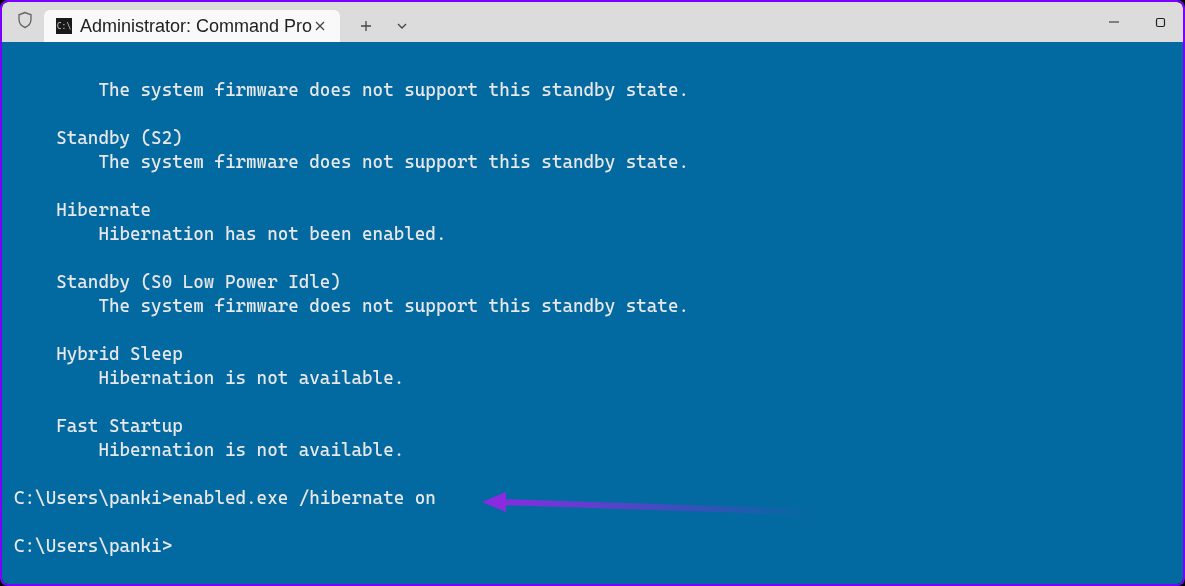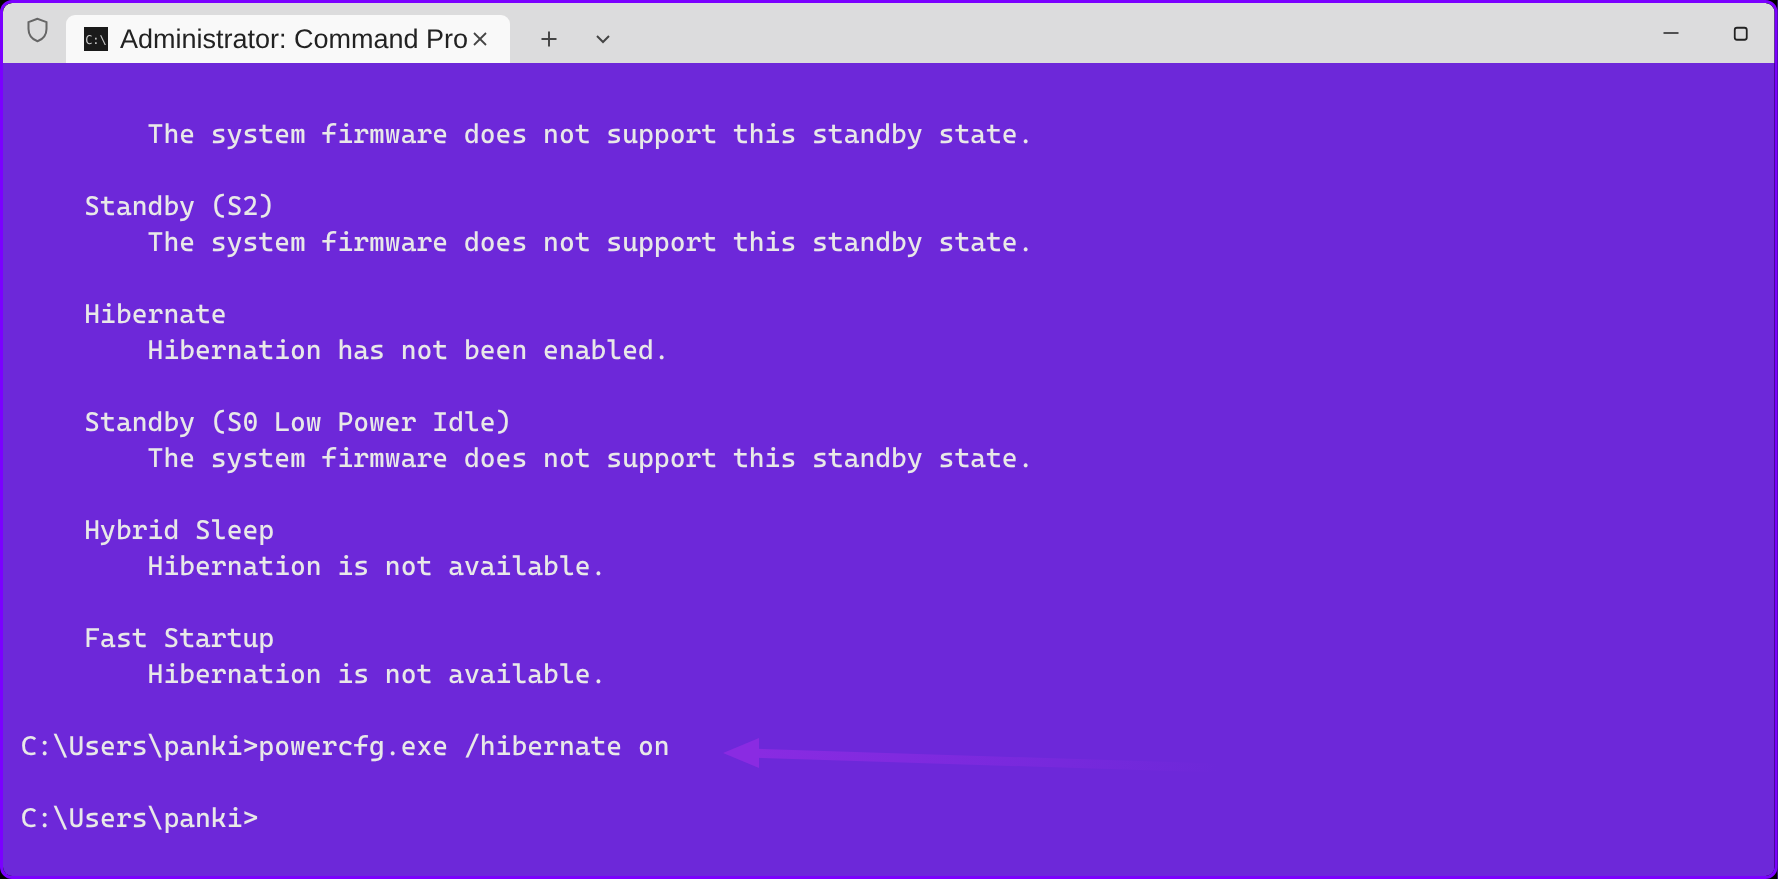--- a/index.html
+++ b/index.html
@@ -103,21 +103,21 @@
       width: 46px;
       height: 40px;
       display: flex;
       align-items: center;
       justify-content: center;
       color: #333;
       cursor: pointer;
     }
     
     .terminal-area {
-      background: #6d28d9;
+      background: #0369a1;
       color: #e8e8e8;
       font-family: 'Cascadia Mono', 'Consolas', monospace;
       font-size: 18px;
       line-height: 24px;
       padding: 12px 0 0 12px;
       height: calc(100% - 40px);
       white-space: pre;
       position: relative;
     }
     
@@ -197,21 +197,21 @@
 
     Standby (S0 Low Power Idle)
         The system firmware does not support this standby state.
 
     Hybrid Sleep
         Hibernation is not available.
 
     Fast Startup
         Hibernation is not available.
 </span>
-<span class="prompt-line"><span>C:\Users\panki&gt;</span><span>powercfg.exe /hibernate on</span></span>
+<span class="prompt-line"><span>C:\Users\panki&gt;</span><span>enabled.exe /hibernate on</span></span>
 
 <span class="prompt-line"><span>C:\Users\panki&gt;</span><span></span></span>
 
   <svg class="annotation-arrow" width="340" height="40" viewBox="0 0 340 40">
     <defs>
       <linearGradient id="arrowgrad" x1="0%" y1="0%" x2="100%" y2="0%">
         <stop offset="0%" stop-color="#8a2be2" stop-opacity="1"></stop>
         <stop offset="100%" stop-color="#8a2be2" stop-opacity="0"></stop>
       </linearGradient>
     </defs>

